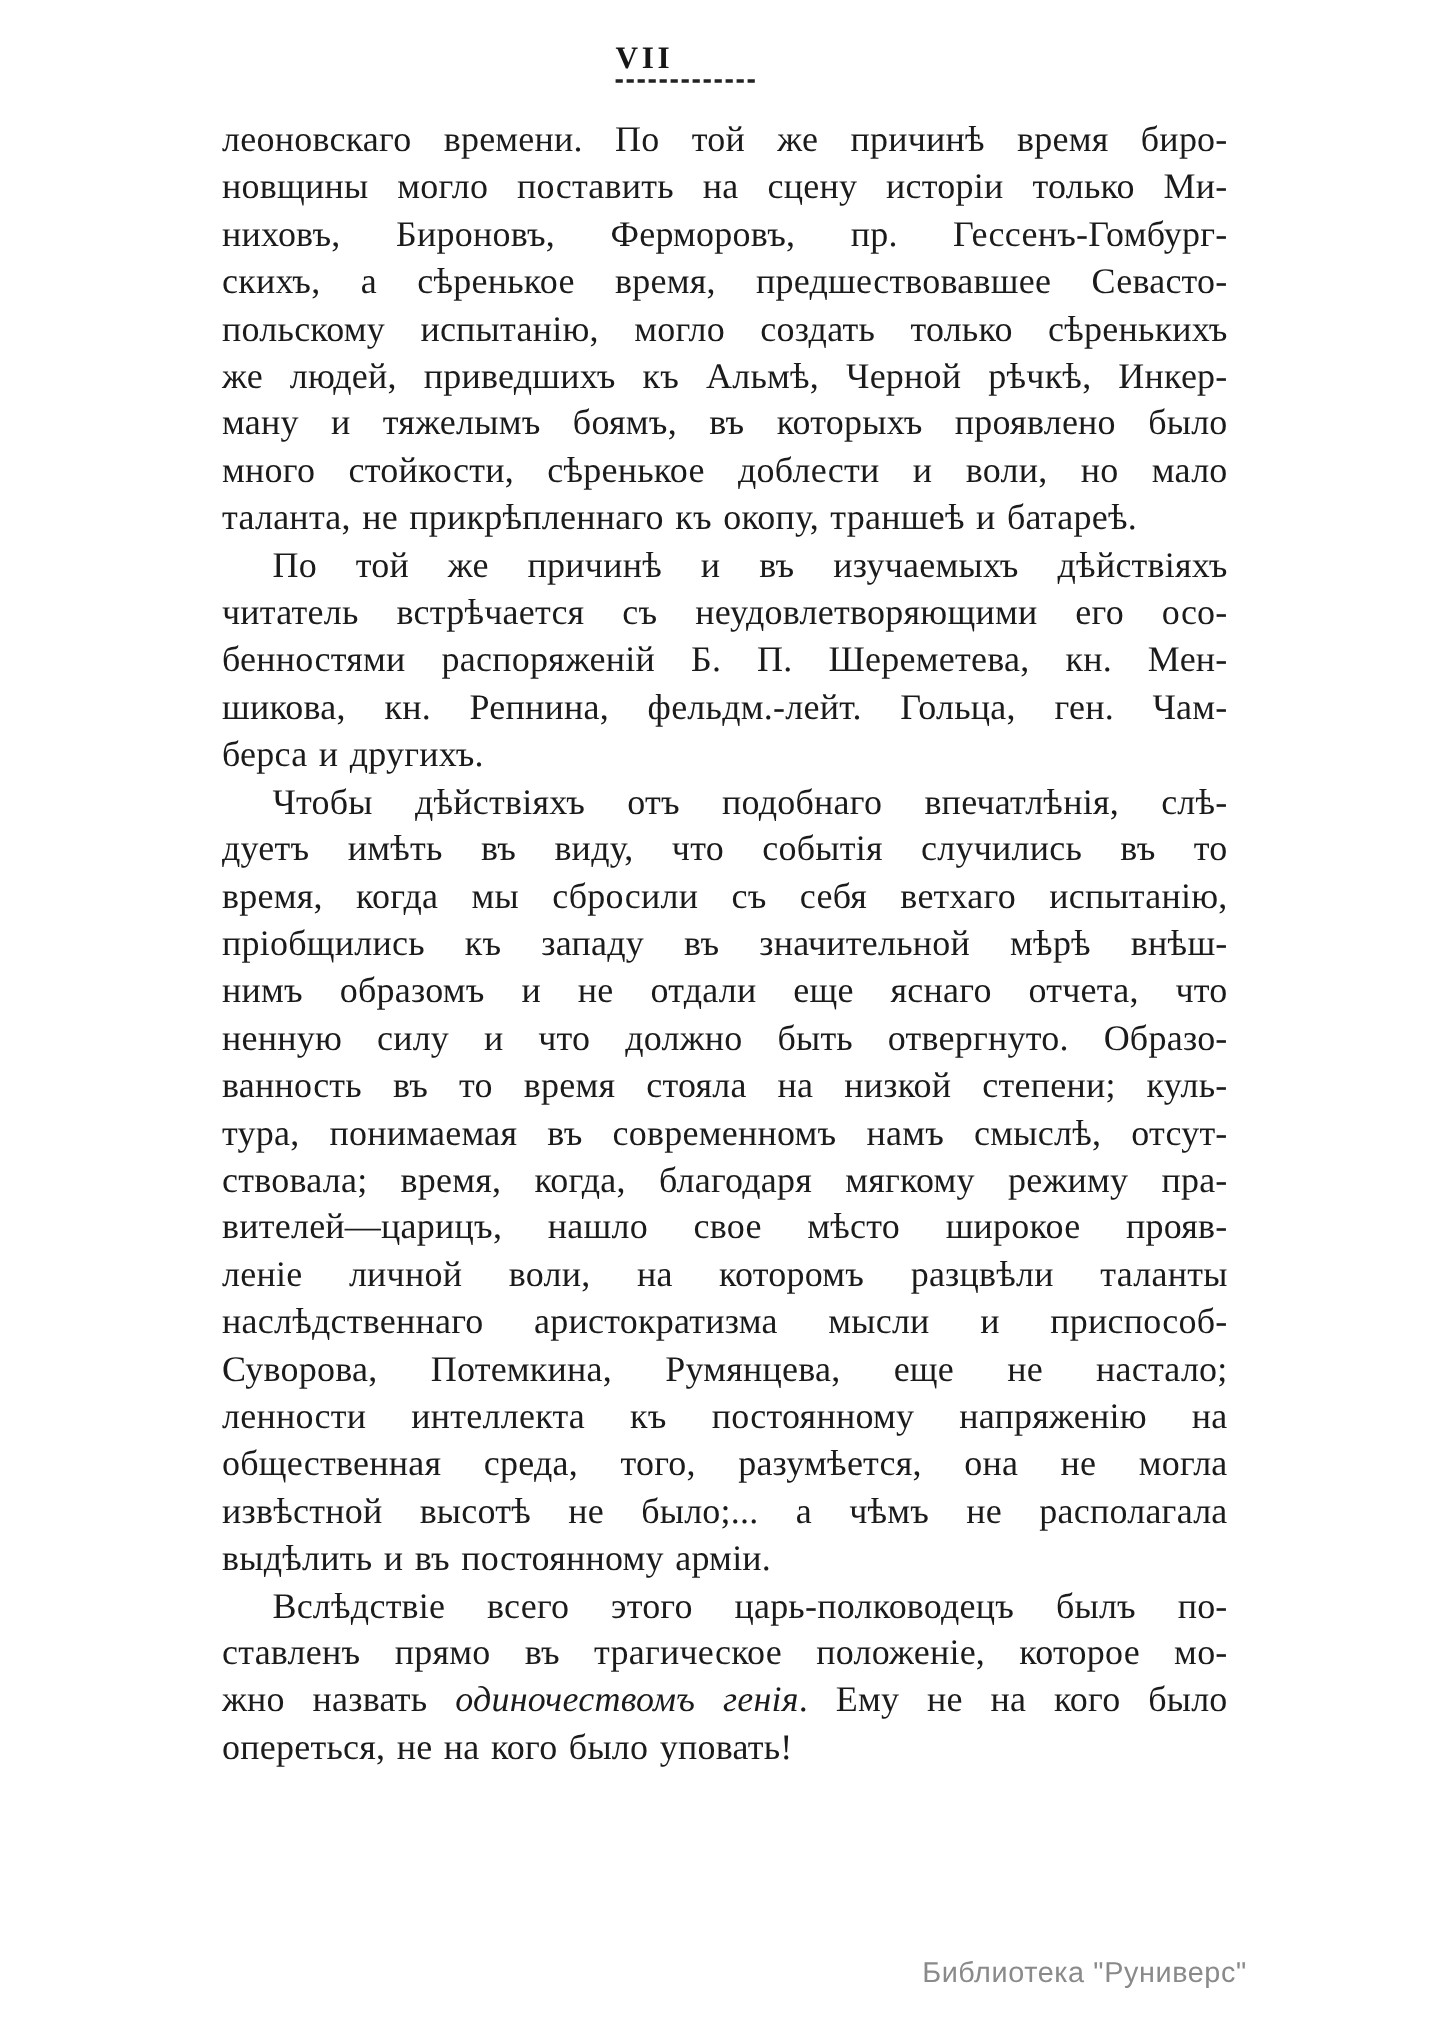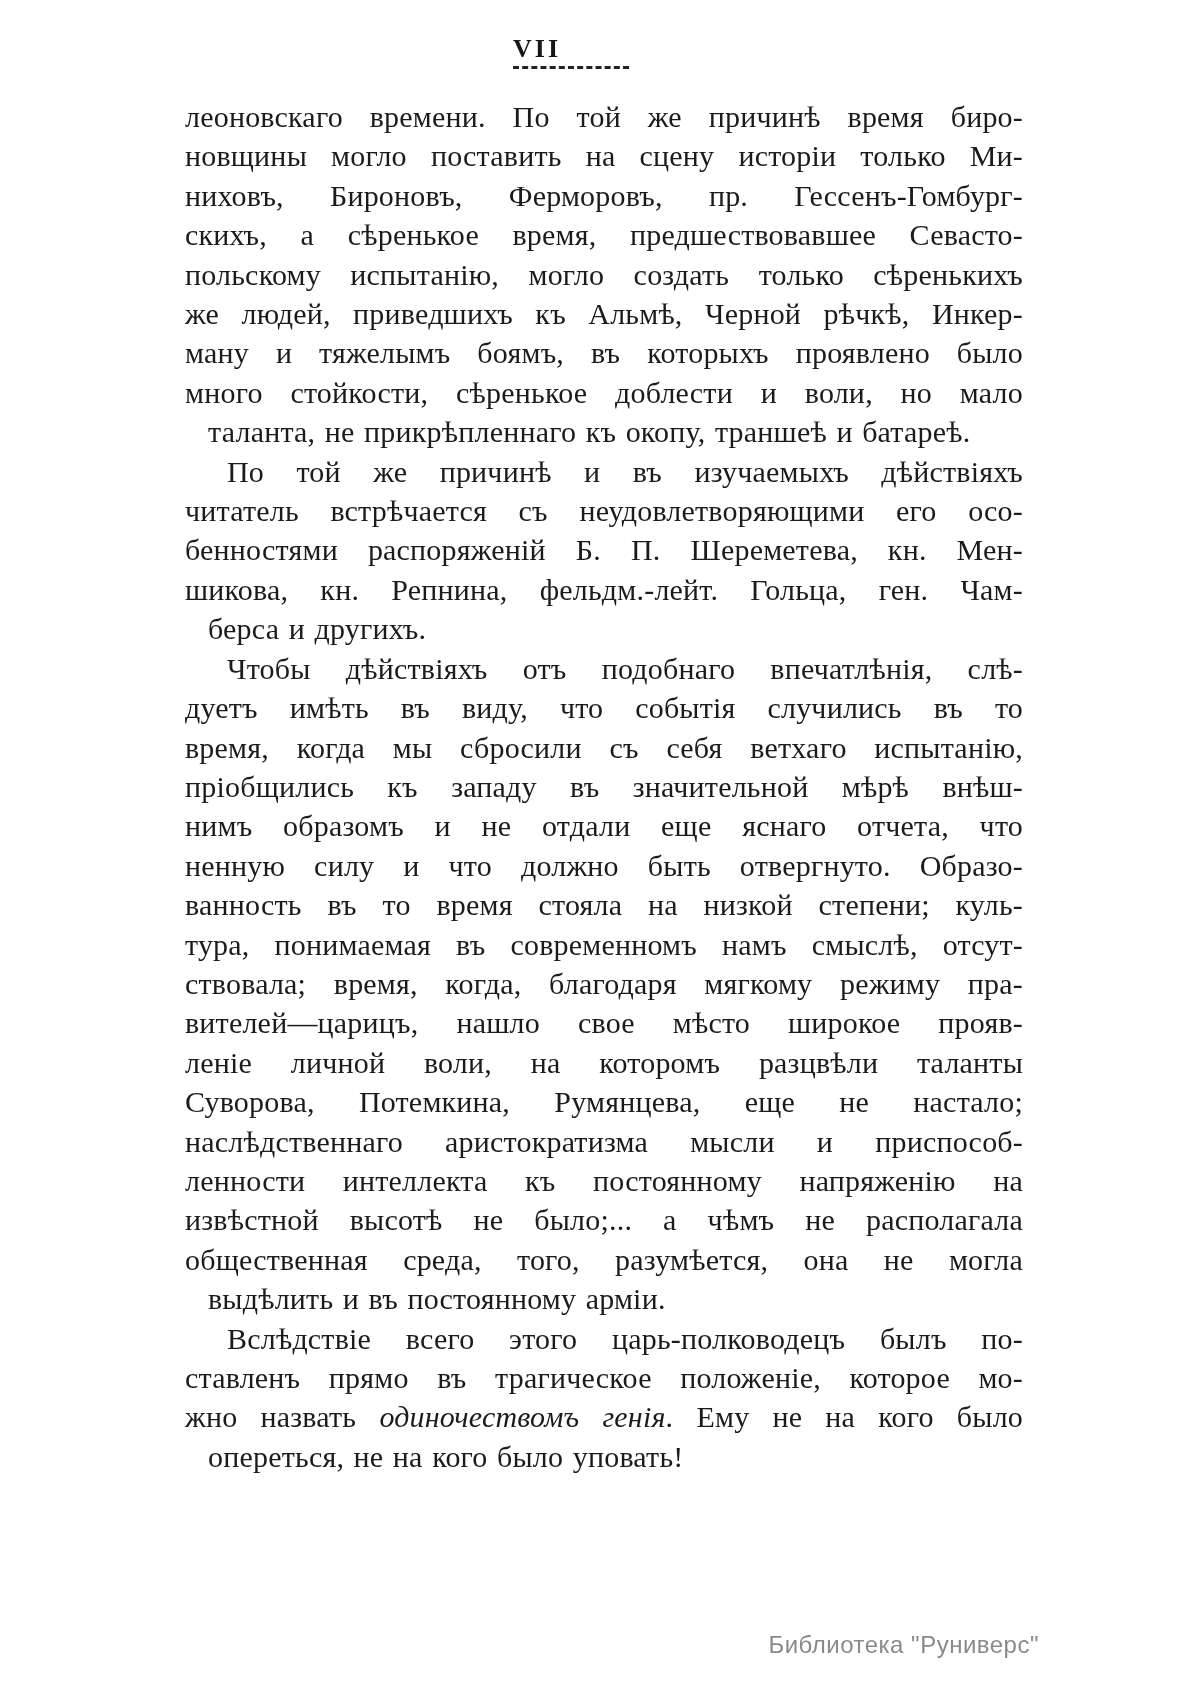--- a/index.html
+++ b/index.html
@@ -45,21 +45,20 @@
     word-spacing: 0.06em;
   }
   .paragraph { margin: 0; }
   .line {
     text-align: justify;
     text-align-last: justify;
   }
   .line.last {
     text-align: left;
     text-align-last: left;
-    margin-left: 23px;
   }
   .line.first {
     text-indent: 42px;
   }
   .em {
     font-style: italic;
   }
   .watermark {
     position: absolute;
     right: 161px;
@@ -103,25 +102,25 @@
         <div class="line"><span>дуетъ имѣть въ виду, что событія случились въ то</span></div>
         <div class="line"><span>время, когда мы сбросили съ себя ветхаго испытанію,</span></div>
         <div class="line"><span>пріобщились къ западу въ значительной мѣрѣ внѣш-</span></div>
         <div class="line"><span>нимъ образомъ и не отдали еще яснаго отчета, что</span></div>
         <div class="line"><span>ненную силу и что должно быть отвергнуто. Образо-</span></div>
         <div class="line"><span>ванность въ то время стояла на низкой степени; куль-</span></div>
         <div class="line"><span>тура, понимаемая въ современномъ намъ смыслѣ, отсут-</span></div>
         <div class="line"><span>ствовала; время, когда, благодаря мягкому режиму пра-</span></div>
         <div class="line"><span>вителей—царицъ, нашло свое мѣсто широкое прояв-</span></div>
         <div class="line"><span>леніе личной воли, на которомъ разцвѣли таланты</span></div>
+        <div class="line"><span>наслѣдственнаго аристократизма мысли и приспособ-</span></div>
         <div class="line"><span>Суворова, Потемкина, Румянцева, еще не настало;</span></div>
-        <div class="line"><span>наслѣдственнаго аристократизма мысли и приспособ-</span></div>
         <div class="line"><span>ленности интеллекта къ постоянному напряженію на</span></div>
+        <div class="line"><span>общественная среда, того, разумѣется, она не могла</span></div>
         <div class="line"><span>извѣстной высотѣ не было;... а чѣмъ не располагала</span></div>
-        <div class="line"><span>общественная среда, того, разумѣется, она не могла</span></div>
         <div class="line last"><span>выдѣлить и въ постоянному арміи.</span></div>
       </div>
       <div class="paragraph">
         <div class="line first"><span>Вслѣдствіе всего этого царь-полководецъ былъ по-</span></div>
         <div class="line"><span>ставленъ прямо въ трагическое положеніе, которое мо-</span></div>
         <div class="line"><span>жно назвать </span><span class="em">одиночествомъ генія</span><span>. Ему не на кого было</span></div>
         <div class="line last"><span>опереться, не на кого было уповать!</span></div>
       </div>
     </main>
 

